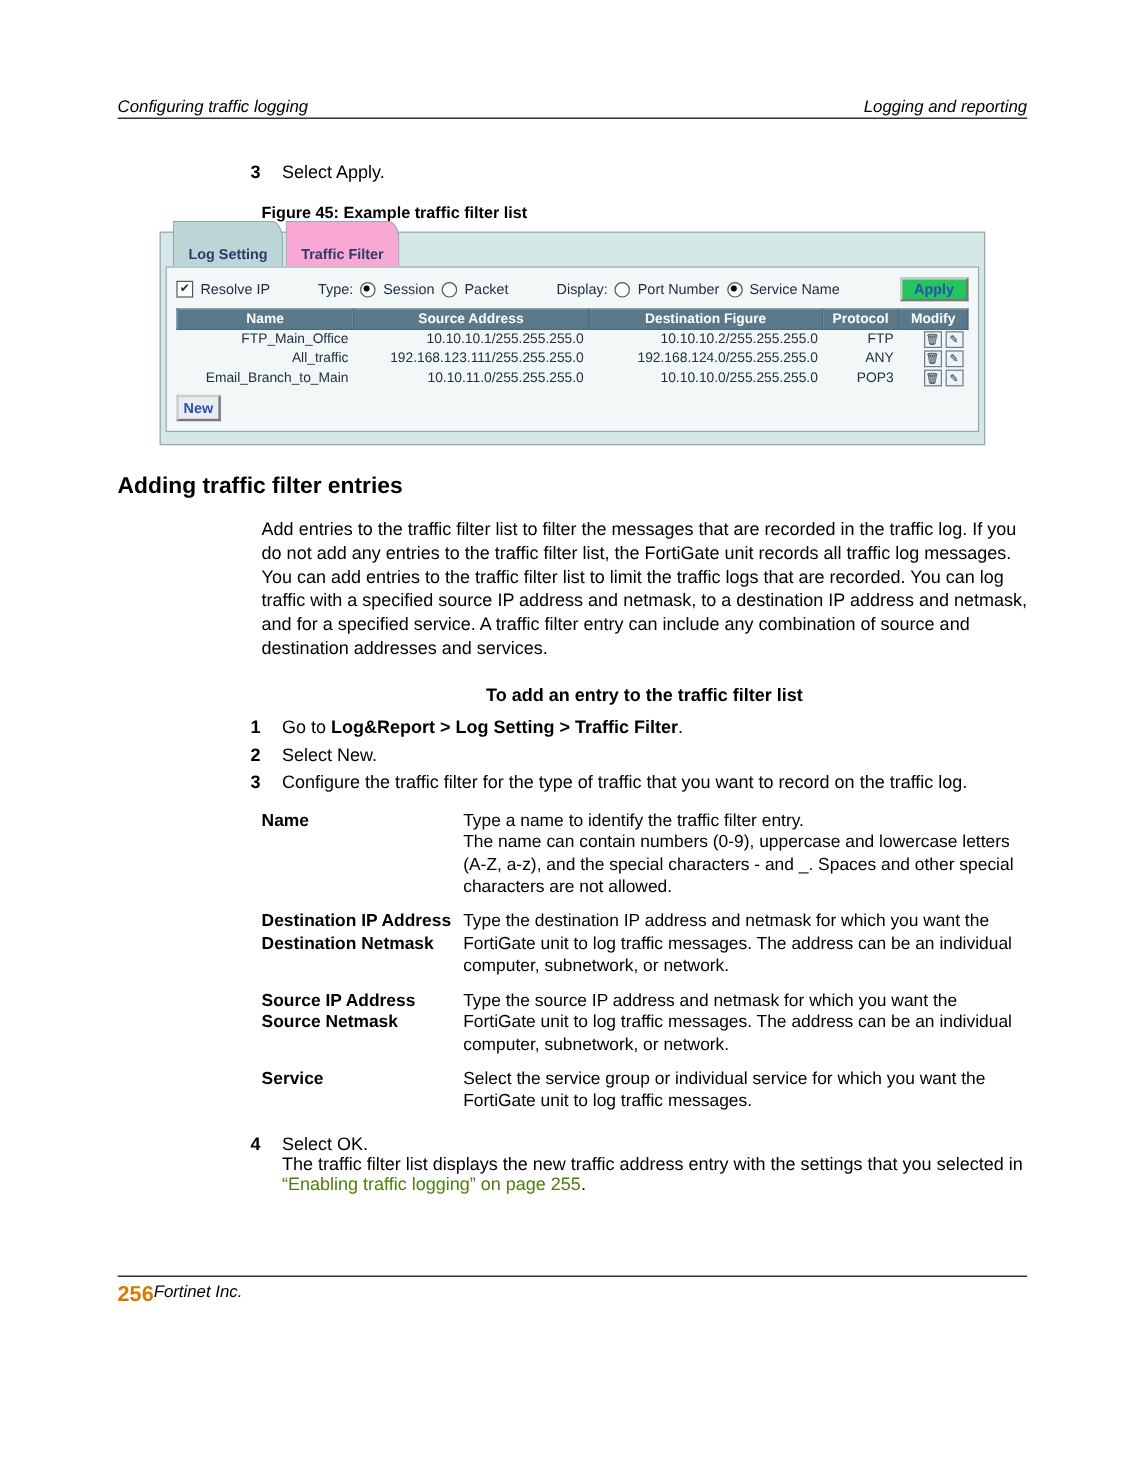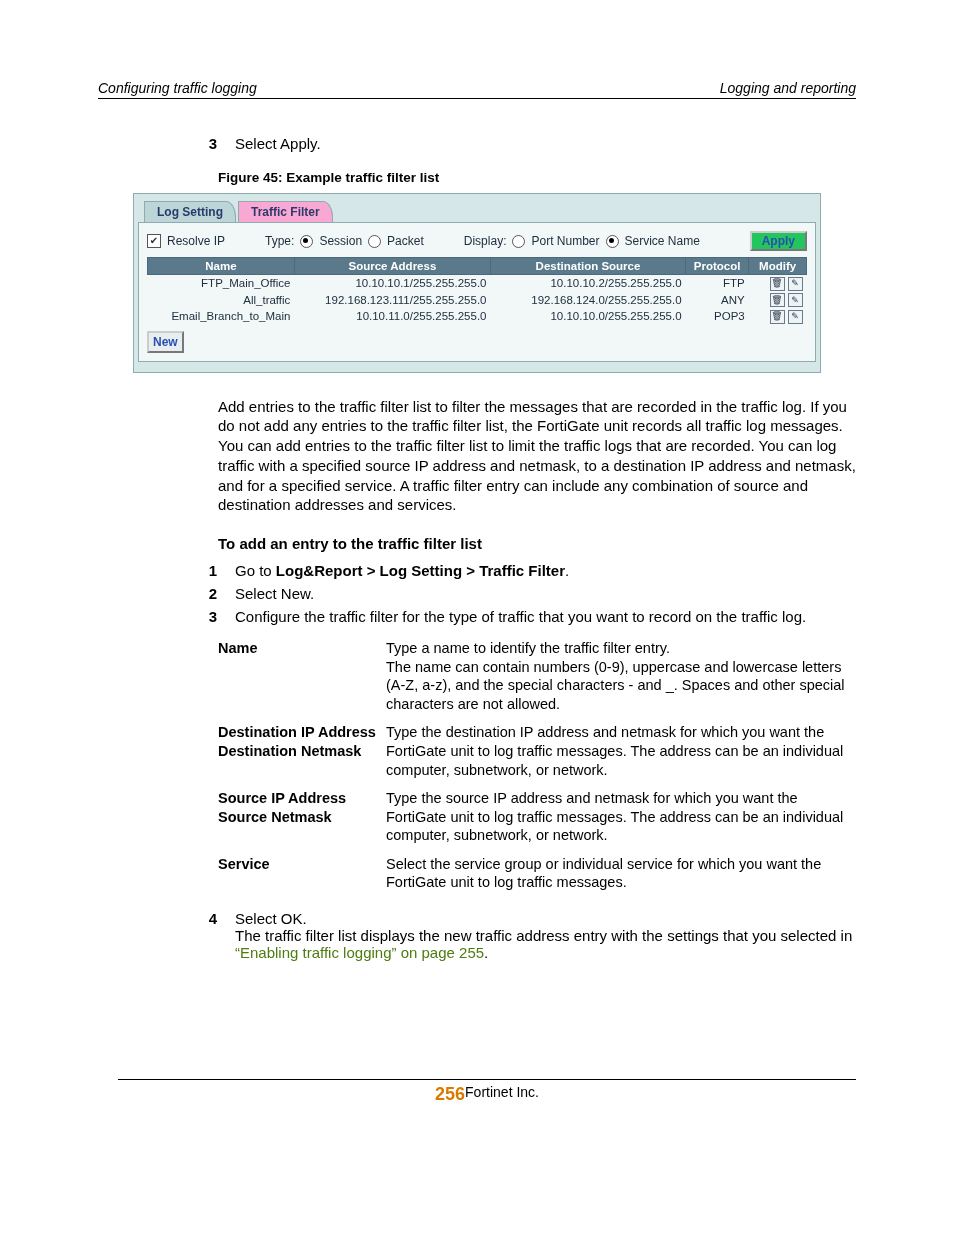--- a/index.html
+++ b/index.html
@@ -56,21 +56,21 @@
     font-size: 12px;
     color: #203040;
   }
   .ss-tabs {
     display: flex;
     align-items: flex-end;
     height: 24px;
     padding-left: 6px;
   }
   .ss-tab {
-    padding: 3px 12px 3px 12px;
+    padding: 20px 12px 3px 12px;
     font-size: 12px;
     font-weight: bold;
     color: #2a3b6b;
     border: 1px solid #8faab0;
     border-bottom: none;
     border-top-right-radius: 10px 16px;
     margin-right: 2px;
   }
   .ss-tab.inactive {
     background: #bcd5d7;
@@ -177,49 +177,49 @@
   .body-para {
     margin-left: 120px;
     margin-bottom: 14px;
     line-height: 1.32;
   }
   .subhead {
     margin-left: 120px;
     font-weight: bold;
     margin-top: 20px;
     margin-bottom: 10px;
+    text-align: center;
   }
   .def-row {
     display: flex;
     margin-left: 120px;
     margin-bottom: 10px;
     font-size: 14.5px;
     line-height: 1.28;
   }
   .def-term {
     width: 160px;
     flex-shrink: 0;
     font-weight: bold;
     padding-right: 8px;
   }
   .def-desc { flex: 1; }
   a.xref { color: #4d7c0f; text-decoration: none; }
   .footer {
     position: absolute;
     left: 98px;
     right: 98px;
-    bottom: 30px;
+    bottom: 46px;
     border-top: 1px solid #000;
     display: flex;
-    justify-content: center;
+    justify-content: flex-start;
     padding-top: 4px;
-    margin-left: 20px;
   }
   .pagenum { color: #d97a00; font-weight: bold; font-size: 18px; }
-  .footer-right { font-size: 14px; }
+  .footer-right { font-style: italic; font-size: 14px; }
   .gap { display:inline-block; width:28px; }
 </style>
 </head>
 <body>
 
 <div class="page">
 
   <div class="running-head">
     <span>Configuring traffic logging</span>
     <span>Logging and reporting</span>
@@ -253,21 +253,21 @@
         <span>Port Number</span>
         <span class="radio sel"></span>
         <span>Service Name</span>
         <button class="ss-apply">Apply</button>
       </div>
       <table class="ss-table">
         <tbody>
             <tr>
           <th style="width:140px">Name</th>
           <th style="width:190px">Source Address</th>
-          <th style="width:190px">Destination Source</th>
+          <th style="width:190px">Destination Figure</th>
           <th style="width:55px">Protocol</th>
           <th style="width:50px">Modify</th>
         </tr>
         <tr>
           <td>FTP_Main_Office</td>
           <td>10.10.10.1/255.255.255.0</td>
           <td>10.10.10.2/255.255.255.0</td>
           <td>FTP</td>
           <td>
             <span class="mod-icons">
@@ -299,20 +299,21 @@
               <span class="icon-box">✎</span>
             </span>
           </td>
         </tr>
       </tbody>
         </table>
       <button class="ss-new">New</button>
     </div>
   </div>
 
+  <h2 class="section">Adding traffic filter entries</h2>
 
   <p class="body-para">Add entries to the traffic filter list to filter the messages that are recorded in the traffic log. If you do not add any entries to the traffic filter list, the FortiGate unit records all traffic log messages. You can add entries to the traffic filter list to limit the traffic logs that are recorded. You can log traffic with a specified source IP address and netmask, to a destination IP address and netmask, and for a specified service. A traffic filter entry can include any combination of source and destination addresses and services.</p>
 
   <div class="subhead">To add an entry to the traffic filter list</div>
 
   <div class="step-row">
     <div class="step-num">1</div>
     <div class="step-body">
       <span>Go to </span><b>Log&amp;Report &gt; Log Setting &gt; Traffic Filter</b><span>.</span>
     </div>

